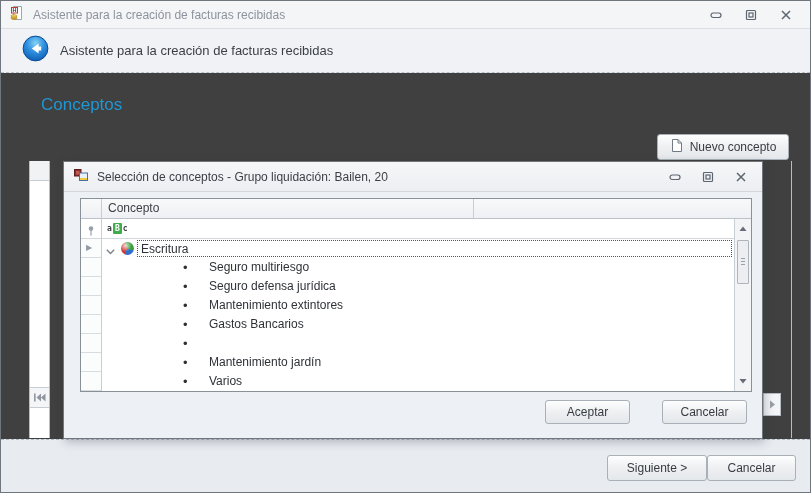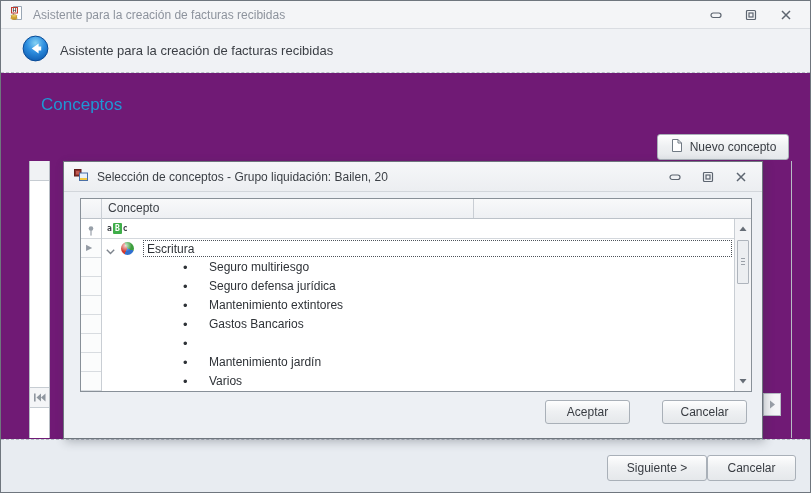--- a/index.html
+++ b/index.html
@@ -1,20 +1,20 @@
 <!DOCTYPE html>
 <html><head>
 <meta charset="utf-8">
 <style>
   * { box-sizing: border-box; }
   html,body { margin:0; padding:0; background:#cfd3d8; }
   body { width:811px; height:493px; font-family:"Liberation Sans",sans-serif; position:relative; }
 
   .window { position:absolute; left:0; top:0; width:811px; height:493px;
-            background:#701a75; border:1px solid #6f767e; overflow:hidden; }
+            background:#404040; border:1px solid #6f767e; overflow:hidden; }
 
   
   .titlebar { position:absolute; top:0; left:0; right:0; height:28px; background:#f4f5f7;
               border-bottom:1px solid #dadde2; display:flex; align-items:center; padding:0 8px; }
   .titlebar .app-title { color:#8d939d; font-size:12px; margin-left:8px; white-space:nowrap; }
   .winbtns { margin-left:auto; display:flex; align-items:center; gap:19px; padding-right:8px; }
   .winbtn { width:16px; height:16px; display:flex; align-items:center; justify-content:center; cursor:default; }
 
   
   .band { position:absolute; top:28px; left:0; right:0; height:44px; background:#f0f2f5;
@@ -71,21 +71,21 @@
   .trow .gut { width:20px; background:#fbfcfc; border-bottom:1px solid #d8dce0; position:relative; }
   .trow .content { flex:1; position:relative; font-size:12px; color:#2e3237; }
 
   .row-arrow { position:absolute; left:5px; top:5px; font-size:8px; line-height:8px; color:#939aa3; }
   .chev { position:absolute; left:4px; top:6px; }
   .pie { position:absolute; left:20px; top:3px; width:13px; height:13px; border-radius:50%;
          background:conic-gradient(from -30deg, #3d9e3d 0 140deg, #2f6fce 140deg 240deg, #cf3a30 240deg 360deg); }
   .pie::after { content:""; position:absolute; inset:0; border-radius:50%;
                 background:radial-gradient(circle at 35% 28%, rgba(255,255,255,.8), rgba(255,255,255,0) 48%); }
   .focus-rect { position:absolute; left:36px; right:2px; top:1px; bottom:1px;
-                border:1px dotted #4c525a; display:flex; align-items:center; padding-left:3px;margin-left:6px; }
+                border:1px dotted #4c525a; display:flex; align-items:center; padding-left:3px; }
 
   .bullet { position:absolute; left:82px; top:0; line-height:19px; font-size:13px; color:#2e3237; }
   .item-label { position:absolute; left:108px; top:0; line-height:19px; }
 
   
   .vscroll { position:absolute; top:20px; right:0; bottom:0; width:17px; background:#f3f4f6;
              border-left:1px solid #c9ced4; }
   .sb-up, .sb-down { position:absolute; left:0; right:0; height:14px; display:flex;
                      align-items:center; justify-content:center; cursor:default; }
   .sb-up { top:3px; } .sb-down { bottom:3px; }

